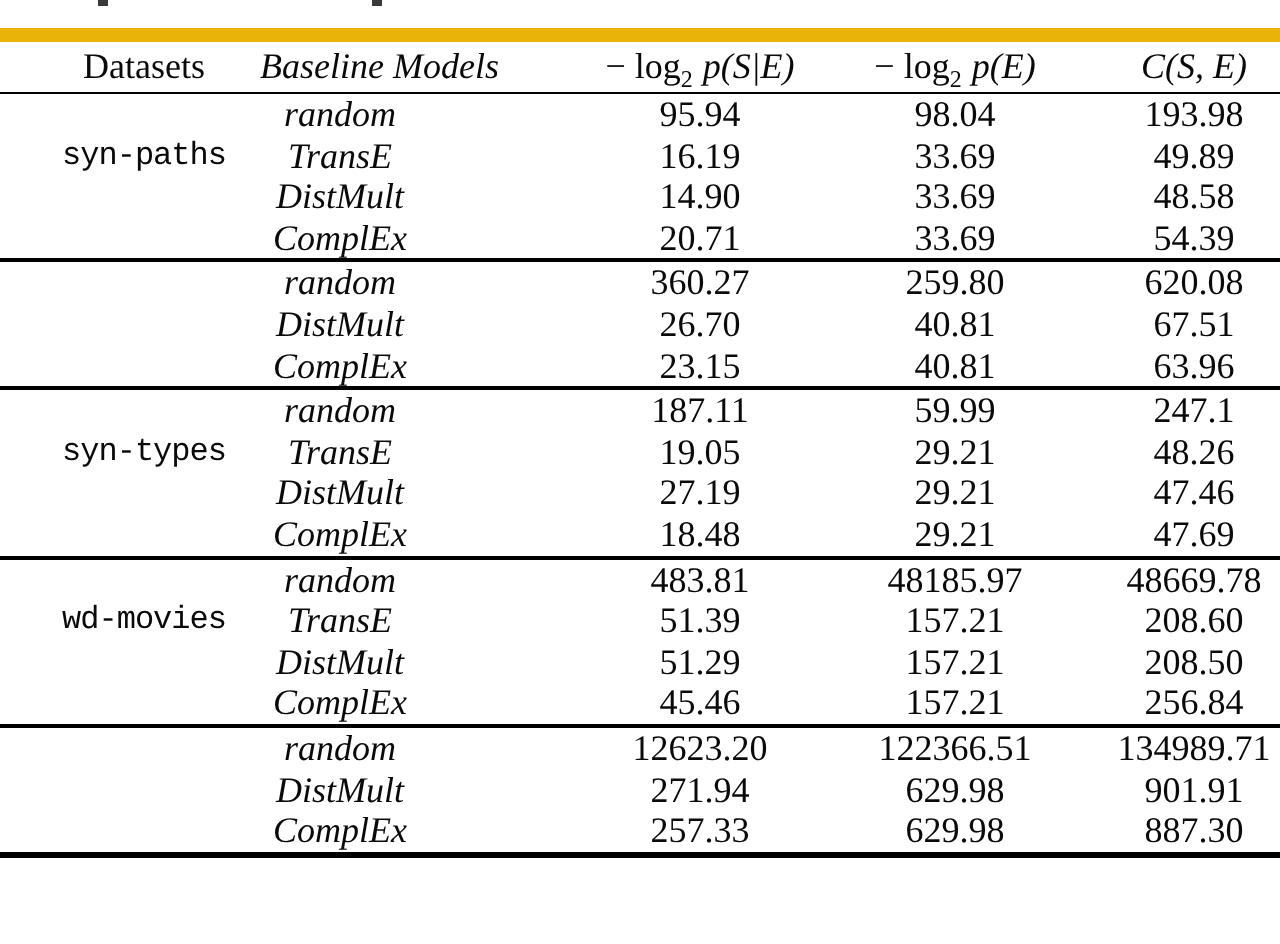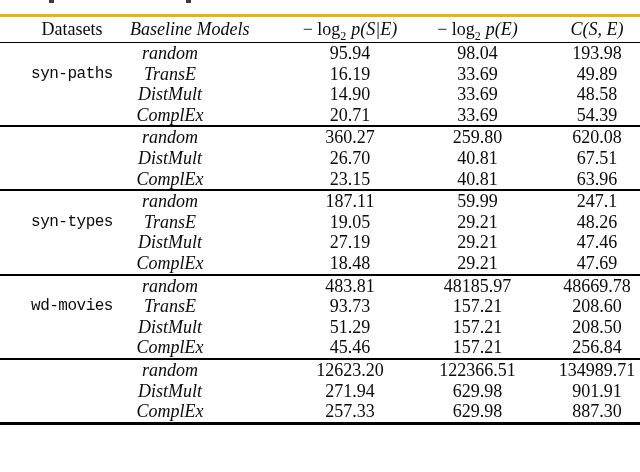--- a/index.html
+++ b/index.html
@@ -8,21 +8,21 @@
     overflow:hidden;color:#0a0a0a;
     font-family:"Liberation Serif", serif;
   }
   .speck{position:absolute;top:0;height:3px;width:5px;background:#3a3a3a;}
   #speck1{left:49px;}
   #speck2{left:186px;}
 
   table.paper-table{
     position:absolute;top:14px;left:0;width:640px;
     border-collapse:collapse;table-layout:fixed;
-    border-top:3px solid #eab308;border-bottom:3px solid #000;
+    border-top:7px solid #eab308;border-bottom:3px solid #000;
     font-size:18px;color:#0a0a0a;
   }
   col.w1{width:130px;} col.w2{width:126px;} col.w3{width:160px;}
   col.w4{width:123px;} col.w5{width:101px;}
 
   th,td{
     padding:0;margin:0;text-align:center;vertical-align:middle;
     white-space:nowrap;overflow:visible;font-weight:normal;
   }
   thead th{height:25px;border-bottom:1px solid #000;}
@@ -157,21 +157,21 @@
     <tr class="sep">
       <td class="c1"></td>
       <td class="c2">random</td>
       <td class="c3">483.81</td>
       <td class="c4">48185.97</td>
       <td class="c5">48669.78</td>
     </tr>
     <tr>
       <td class="c1 ds">wd-movies</td>
       <td class="c2">TransE</td>
-      <td class="c3">93.73</td>
+      <td class="c3">51.39</td>
       <td class="c4">157.21</td>
       <td class="c5">208.60</td>
     </tr>
     <tr>
       <td class="c1"></td>
       <td class="c2">DistMult</td>
       <td class="c3">51.29</td>
       <td class="c4">157.21</td>
       <td class="c5">208.50</td>
     </tr>

